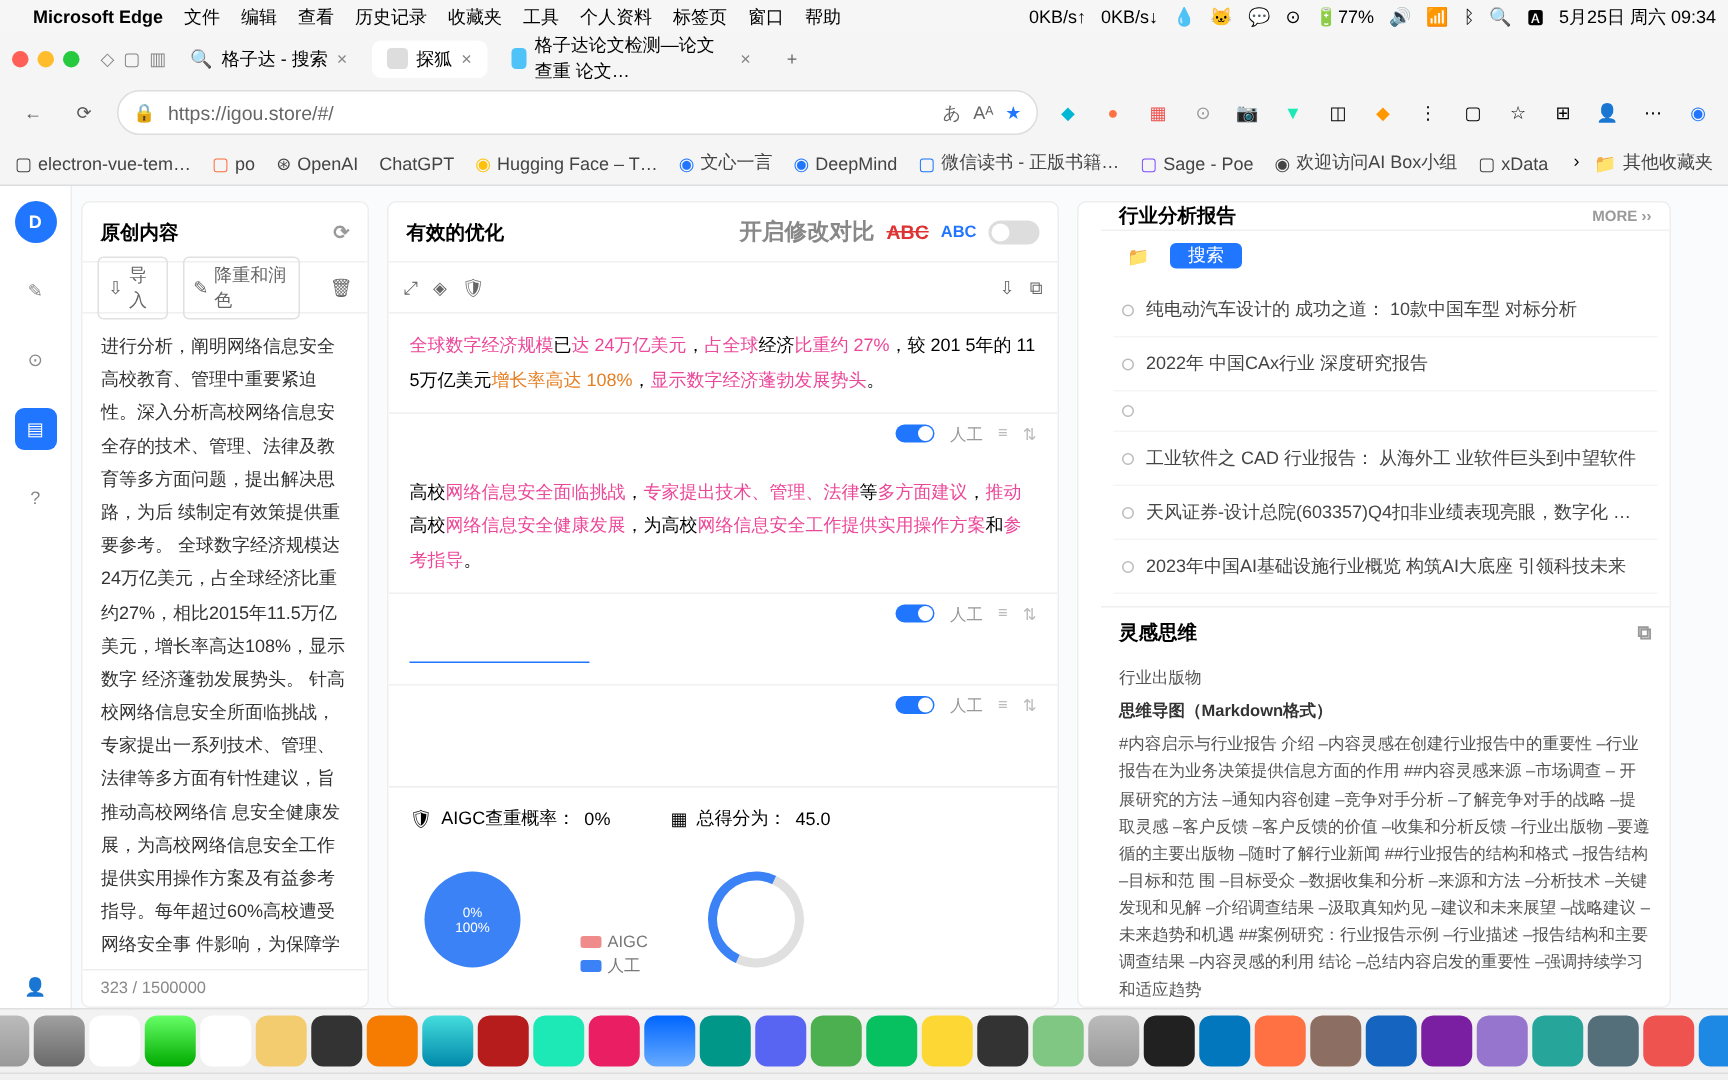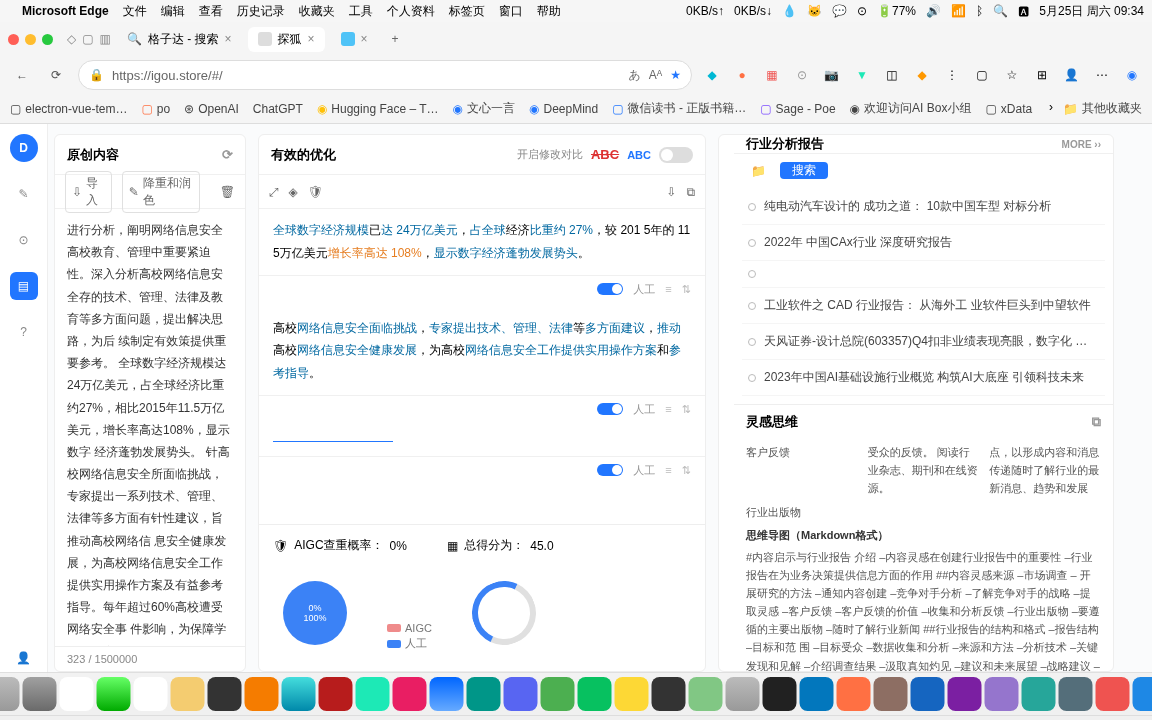--- a/index.html
+++ b/index.html
@@ -50,21 +50,21 @@
 .colhead .ic { color: #999; cursor: pointer; }
 
 .toolbar { height: 34px; display: flex; align-items: center; padding: 0 10px; gap: 10px; border-bottom: 1px solid #f0f0f0; font-size: 12px; color: #666; }
 .toolbar .tbtn { display: flex; align-items: center; gap: 4px; padding: 3px 6px; border: 1px solid #e0e0e0; border-radius: 4px; }
 .toolbar .sp { flex: 1; }
 
 .text-body { padding: 10px 12px; font-size: 12px; line-height: 1.85; color: #333; overflow-y: auto; flex: 1; }
 .text-body p { margin-bottom: 4px; }
 
 .opt-block { padding: 10px 14px; border-bottom: 1px solid #f0f0f0; font-size: 12px; line-height: 1.9; }
-.opt-block .hl1 { color: #0369a1; }
+.opt-block .hl1 { color: #ec4899; }
 .opt-block .hl2 { color: #e67e22; }
 .opt-row { display: flex; align-items: center; gap: 10px; padding: 6px 14px 10px; color: #999; font-size: 11px; justify-content: flex-end; }
 .opt-row .toggle { width: 26px; height: 12px; background: #2176ff; border-radius: 6px; position: relative; }
 .opt-row .toggle::after { content:""; position:absolute; right:1px; top:1px; width:10px; height:10px; background:#fff; border-radius:50%; }
 .opt-row .ic { color: #bbb; }
 
 .score-card { margin-top: 6px; padding: 12px 14px; }
 .score-head { display: flex; gap: 40px; font-size: 12px; margin-bottom: 12px; }
 .score-head .item { display: flex; align-items: center; gap: 6px; }
 .charts { display: flex; gap: 40px; align-items: center; padding: 6px 10px; }
@@ -150,20 +150,21 @@
         <span>格子达 - 搜索</span>
         <span class="close">×</span>
     </div>
     <div class="tab active">
       <span class="favicon"></span>
         <span>探狐</span>
         <span class="close">×</span>
     </div>
     <div class="tab">
       <span class="favicon" style="background:#4fc3f7"></span>
+        <span>格子达论文检测—论文查重 论文…</span>
         <span class="close">×</span>
     </div>
     <span style="color:#666;padding:0 8px">+</span>
   </div>
   <div class="addressrow">
     <div class="navbtn">←</div>
     <div class="navbtn">⟳</div>
     <div class="addressbar">
       <span>🔒</span>
       <span class="url">https://igou.store/#/</span>
@@ -276,21 +277,21 @@
 全球数字经济规模达24万亿美元，占全球经济比重约27%，相比2015年11.5万亿美元，增长率高达108%，显示数字  经济蓬勃发展势头。
 针高校网络信息安全所面临挑战，专家提出一系列技术、管理、法律等多方面有针性建议，旨推动高校网络信  息安全健康发展，为高校网络信息安全工作提供实用操作方案及有益参考指导。每年超过60%高校遭受网络安全事  件影响，为保障学校信息安全，些建议提供解决途径，希望高校认真考虑积极实施。</p>
     </div>
     <div class="footer">323 / 1500000</div>
   </div>
 
   <div class="col col2">
     <div class="colhead">
       <span>有效的优化</span>
       <span class="spacer"></span>
-      <span style="font-weight:normal;font-size:11px;color:#888">开启修改对比</span>
+      <span style="font-weight:bold;font-size:15px;color:#888">开启修改对比</span>
       <span class="strike">ABC</span>
       <span style="color:#2176ff;font-size:11px">ABC</span>
       <div class="switch"></div>
     </div>
     <div class="toolbar">
       <span class="ic">⤢</span>
       <span class="ic">◈</span>
       <span class="ic">🛡</span>
       <span class="sp"></span>
       <span class="ic">⇩</span>
@@ -392,26 +393,20 @@
         </div>
       </div>
 
     <div class="inspire">
       <div class="inspire-head">
         <span>灵感思维</span>
         <span class="sp"></span>
         <span class="ic" style="color:#999">⧉</span>
       </div>
       <div class="inspire-body">
-        <div class="cols">
-          <div class="col-t">客户反馈</div>
-          <div class="col-t">受众的反馈。
-阅读行业杂志、期刊和在线资源。</div>
-          <div class="col-t">点，以形成内容和消息传递随时了解行业的最新消息、趋势和发展</div>
-        </div>
         <div>行业出版物</div>
         <div class="sub">思维导图（Markdown格式）</div>
         <div>#内容启示与行业报告  介绍  –内容灵感在创建行业报告中的重要性  –行业报告在为业务决策提供信息方面的作用 ##内容灵感来源  –市场调查  – 开展研究的方法  –通知内容创建  –竞争对手分析  –了解竞争对手的战略  –提取灵感  –客户反馈  –客户反馈的价值  –收集和分析反馈  –行业出版物  –要遵循的主要出版物  –随时了解行业新闻 ##行业报告的结构和格式  –报告结构  –目标和范 围  –目标受众  –数据收集和分析  –来源和方法  –分析技术  –关键发现和见解  –介绍调查结果  –汲取真知灼见  –建议和未来展望  –战略建议  –未来趋势和机遇 ##案例研究：行业报告示例  –行业描述  –报告结构和主要调查结果  –内容灵感的利用  结论  –总结内容启发的重要性  –强调持续学习和适应趋势</div>
 
       </div>
     </div>
   </div>
 </div>
 
 <div class="dock">

